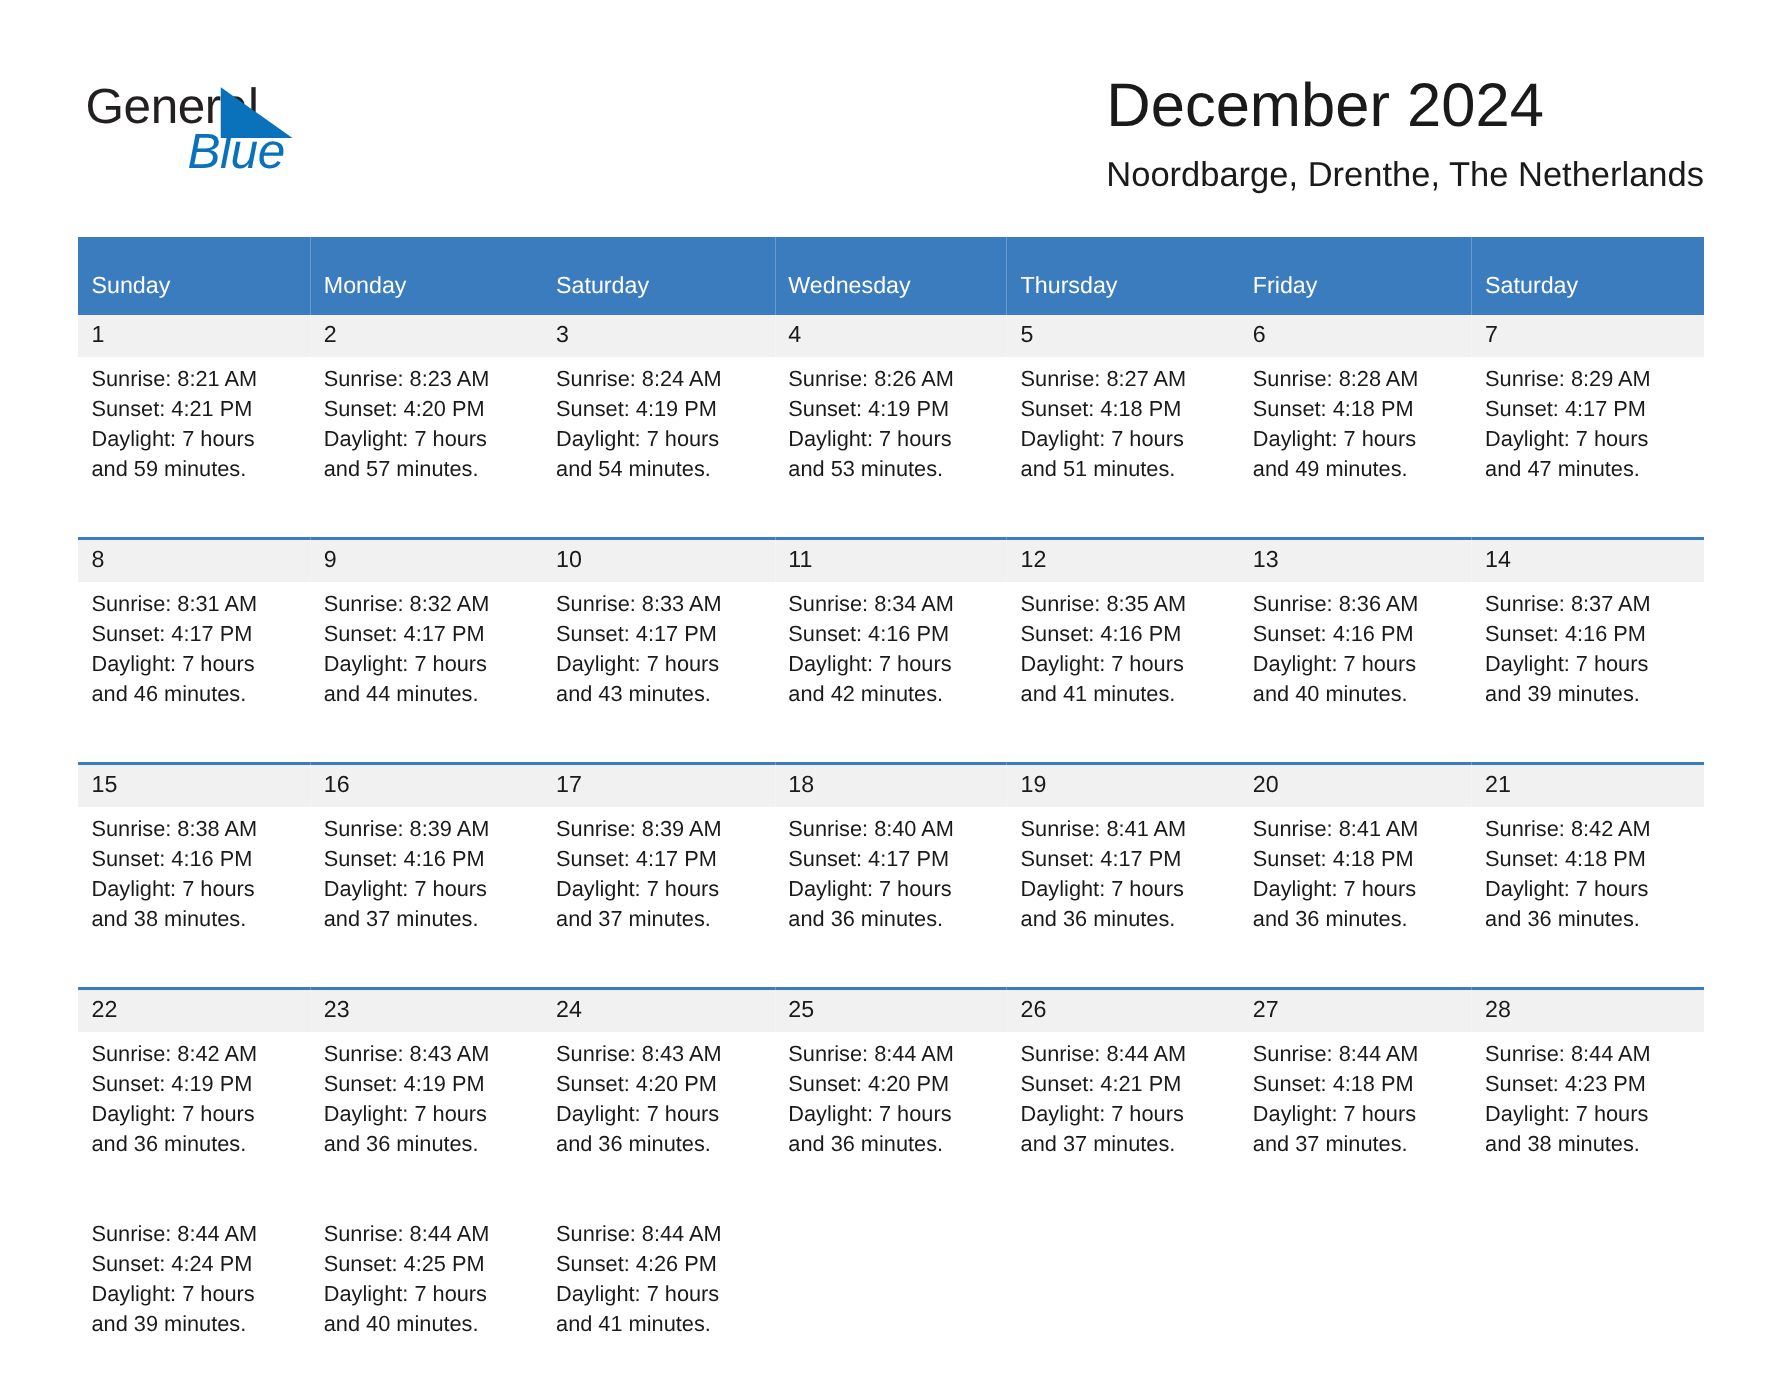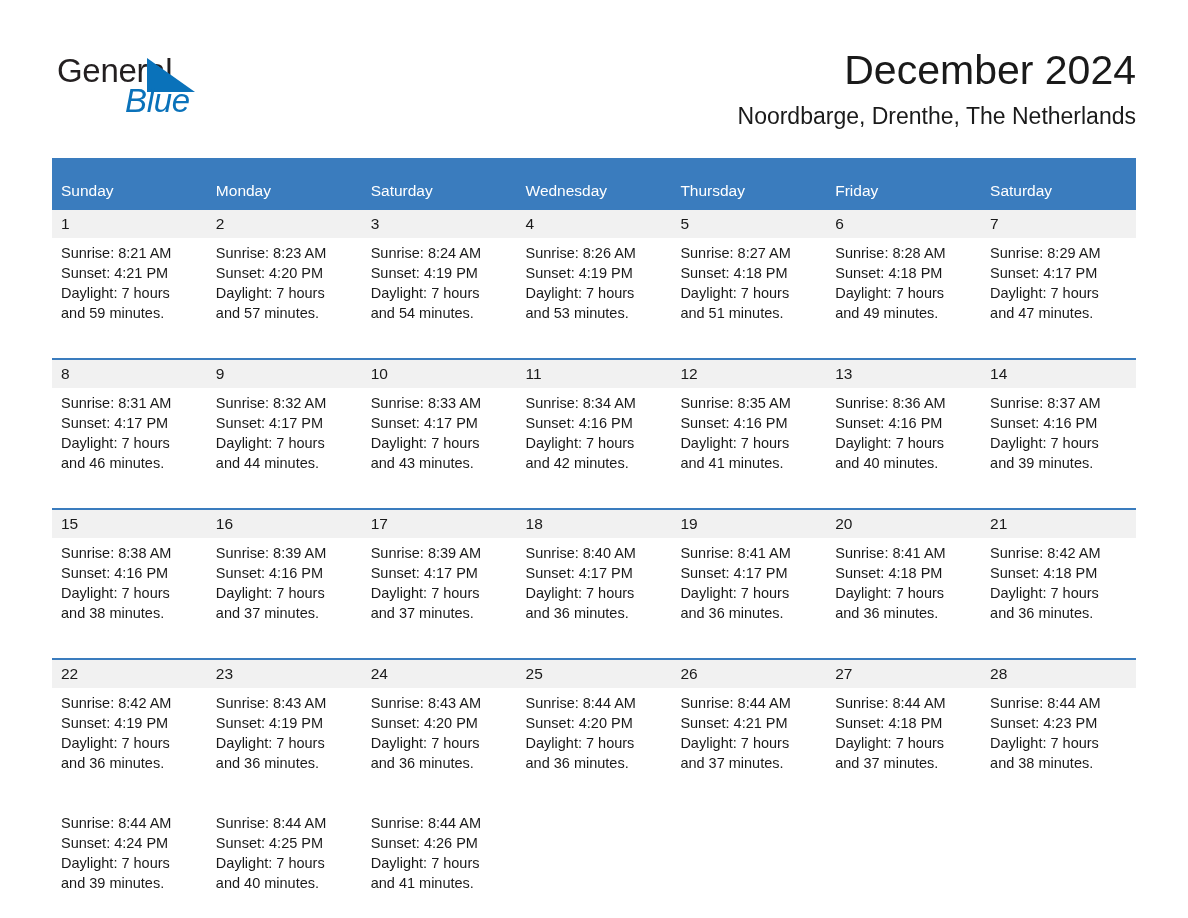--- a/index.html
+++ b/index.html
@@ -62,21 +62,21 @@
     color: #0a72ba;
     letter-spacing: -0.3px;
     line-height: 38px;
     font-style: italic;
   }
 
   .title-block {
     position: absolute;
     right: 52px;
     top: 44px;
-    text-align: right;
+    text-align: left;
   }
   .cal-title {
     font-size: 41px;
     font-weight: normal;
     color: #1a1a1a;
     line-height: 52px;
     letter-spacing: 0px;
     white-space: nowrap;
   }
   .cal-subtitle {

